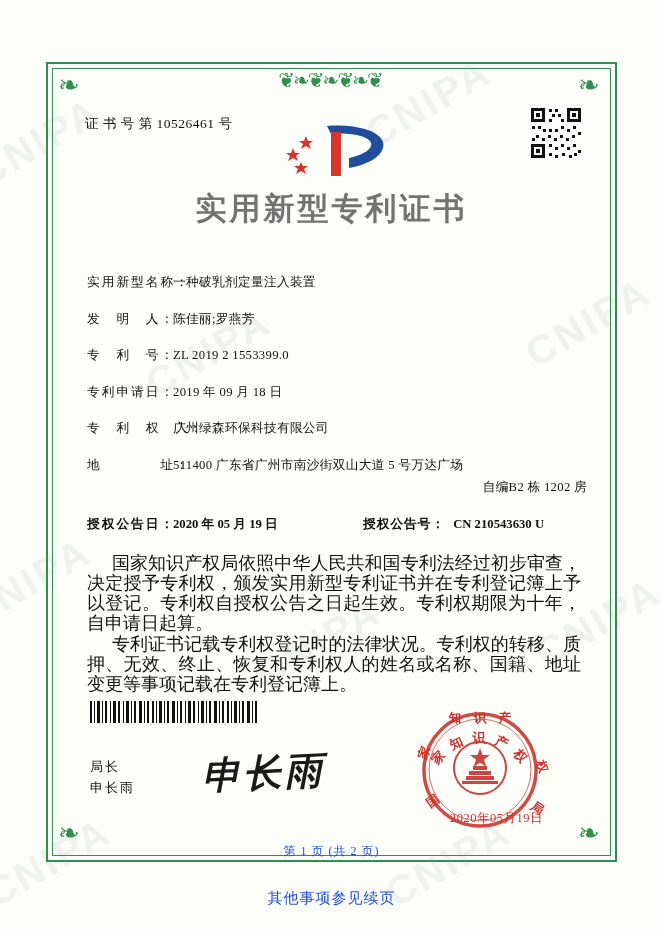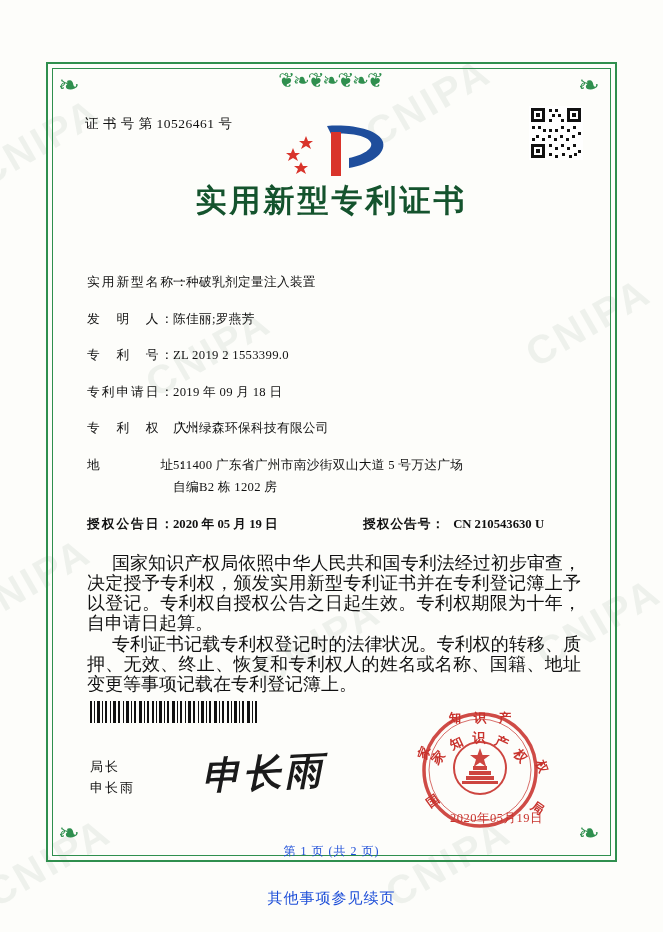--- a/index.html
+++ b/index.html
@@ -113,26 +113,26 @@
 
   
   .emblem {
     position: absolute;
     left: 227px; top: 50px;
     width: 110px; height: 62px;
   }
 
   .title {
     position: absolute;
-    left: 0; right: 0; top: 112px;
+    left: 0; right: 0; top: 120px;
     text-align: center;
     font-size: 31px;
     font-weight: bold;
     letter-spacing: 3px;
-    color: #14532d;
+    color: #737373;
     font-family: "DejaVu Serif", "Liberation Serif", serif;
   }
 
   .fields {
     position: absolute;
     left: 35px; top: 206px;
     width: 500px;
     font-size: 12.7px;
     color: #111;
   }
@@ -149,20 +149,21 @@
   }
   .field-value {
     flex: 1 1 auto;
     letter-spacing: 0.3px;
   }
   .addr-second {
     margin-left: 86px;
     margin-top: -14px;
     margin-bottom: 19.5px;
     letter-spacing: 0.3px;
+    text-align: right;
   }
   .pub-row { display: flex; align-items: center; font-weight: bold; }
   .pub-row .field-label { width: 86px; flex: 0 0 86px; }
   .pub-row .pub-val { flex: 0 0 190px; }
   .pub-row .pub-label2 { flex: 0 0 auto; letter-spacing: 1px; margin-right: 8px;}
 
   .paragraphs {
     position: absolute;
     left: 35px; top: 485px;
     width: 494px;

